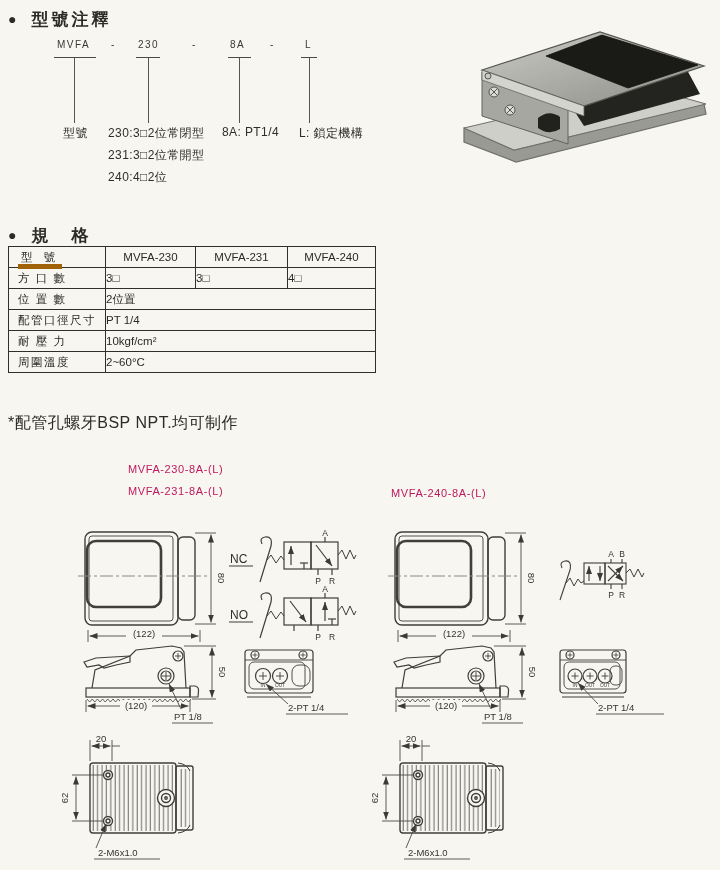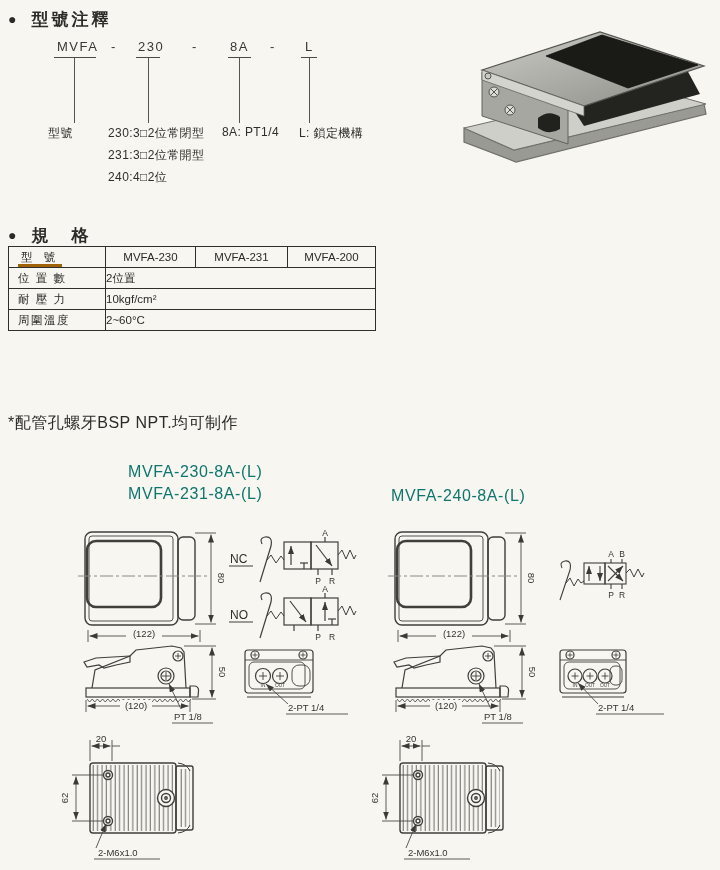--- a/index.html
+++ b/index.html
@@ -1,31 +1,31 @@
 <!DOCTYPE html>
 <html><head>
 <meta charset="utf-8">
 <style>
   html,body{margin:0;padding:0;background:#e9e9e6}
   .page{position:relative;width:720px;height:870px;background:#f7f6f1;
         font-family:"Liberation Sans",sans-serif;color:#2b2b28;overflow:hidden}
   .abs{position:absolute}
   .h1{font-size:17px;font-weight:bold;letter-spacing:3px;white-space:nowrap}
   .bullet{font-size:14px;margin-right:12px;vertical-align:1px}
-  .code{font-size:13px;letter-spacing:1.5px;color:#383834;white-space:nowrap}
+  .code{font-size:10px;letter-spacing:1.5px;color:#383834;white-space:nowrap}
   .uline{border-bottom:1.4px solid #4a4a46;height:0}
   .vline{border-left:1.2px solid #55554f;width:0}
   .callout{font-size:12px;color:#2e2e2a;letter-spacing:0.4px;white-space:nowrap}
   table.spec{border-collapse:collapse;table-layout:fixed;width:367px;font-size:11.5px;color:#2a2a26}
   table.spec td,table.spec th{border:1.4px solid #2f2f2b;height:20px;
         font-weight:normal;padding:0;white-space:nowrap}
   table.spec .c0{text-align:left;padding-left:9px;letter-spacing:1.5px}
-  .ul{border-bottom:3px solid #a16207;padding:0 3px 1px;letter-spacing:4px}
+  .ul{border-bottom:5px solid #a16207;padding:0 3px 1px;letter-spacing:4px}
   .note{font-size:16px;letter-spacing:0.5px;white-space:nowrap}
-  .dtitle{font-size:16px;letter-spacing:0.6px;color:#0f766e;white-space:nowrap}
+  .dtitle{font-size:11px;letter-spacing:0.6px;color:#be185d;white-space:nowrap}
   svg{overflow:visible}
   svg text{font-family:"Liberation Sans",sans-serif}
   .dim{font-size:9.5px;fill:#33332f}
   .plab{font-size:8.5px;fill:#33332f}
   .nclab{font-size:12px;fill:#2e2e2a}
   .slab{font-size:4.8px;fill:#44443f}
   .ln{stroke:#3f3f3b;fill:none}
   .dimln{stroke:#4a4a46;fill:none;stroke-width:0.9}
 </style>
 </head>
@@ -64,21 +64,21 @@
   <div class="abs uline" style="left:54px;top:57px;width:42px"></div>
   <div class="abs uline" style="left:136px;top:57px;width:24px"></div>
   <div class="abs uline" style="left:228px;top:57px;width:23px"></div>
   <div class="abs uline" style="left:301px;top:57px;width:16px"></div>
 
   <div class="abs vline" style="left:74px;top:58px;height:65px"></div>
   <div class="abs vline" style="left:148px;top:58px;height:65px"></div>
   <div class="abs vline" style="left:239px;top:58px;height:65px"></div>
   <div class="abs vline" style="left:309px;top:58px;height:65px"></div>
 
-  <div class="abs callout" style="left:48px;top:125px">型號</div>
+  <div class="abs callout" style="left:63px;top:125px">型號</div>
   <div class="abs callout" style="left:108px;top:125px">230:3□2位常閉型</div>
   <div class="abs callout" style="left:108px;top:147px">231:3□2位常開型</div>
   <div class="abs callout" style="left:108px;top:169px">240:4□2位</div>
   <div class="abs callout" style="left:222px;top:125px">8A: PT1/4</div>
   <div class="abs callout" style="left:299px;top:125px">L: 鎖定機構</div>
 
   <svg class="abs" style="left:450px;top:10px" width="268" height="162" viewBox="0 0 268 162">
     <polygon points="14,118 64,140 254,94 256,104 66,152 14,132" fill="#9a9a95" stroke="#70706b" stroke-width="1.2"></polygon>
     <polygon points="14,118 192,76 256,94 64,140" fill="#cfcfca" stroke="#70706b" stroke-width="1"></polygon>
     <polygon points="116,88 236,58 250,84 134,116" fill="#23231f"></polygon>
@@ -107,25 +107,35 @@
         <col style="width:97px">
         <col style="width:90px">
         <col style="width:92px">
         <col style="width:88px">
       </colgroup>
     <tbody>
         <tr>
       <th class="c0"><span class="ul">型 號</span></th>
       <th>MVFA-230</th>
       <th>MVFA-231</th>
-      <th>MVFA-200</th>
+      <th>MVFA-240</th>
+    </tr>
+    <tr>
+      <td class="c0">方 口 數</td>
+      <td>3□</td>
+      <td>3□</td>
+      <td>4□</td>
     </tr>
     <tr>
       <td class="c0">位 置 數</td>
       <td colspan="3">2位置</td>
+    </tr>
+    <tr>
+      <td class="c0">配管口徑尺寸</td>
+      <td colspan="3">PT 1/4</td>
     </tr>
     <tr>
       <td class="c0">耐 壓 力</td>
       <td colspan="3">10kgf/cm²</td>
     </tr>
     <tr>
       <td class="c0">周圍溫度</td>
       <td colspan="3">2~60°C</td>
     </tr>
   </tbody>

